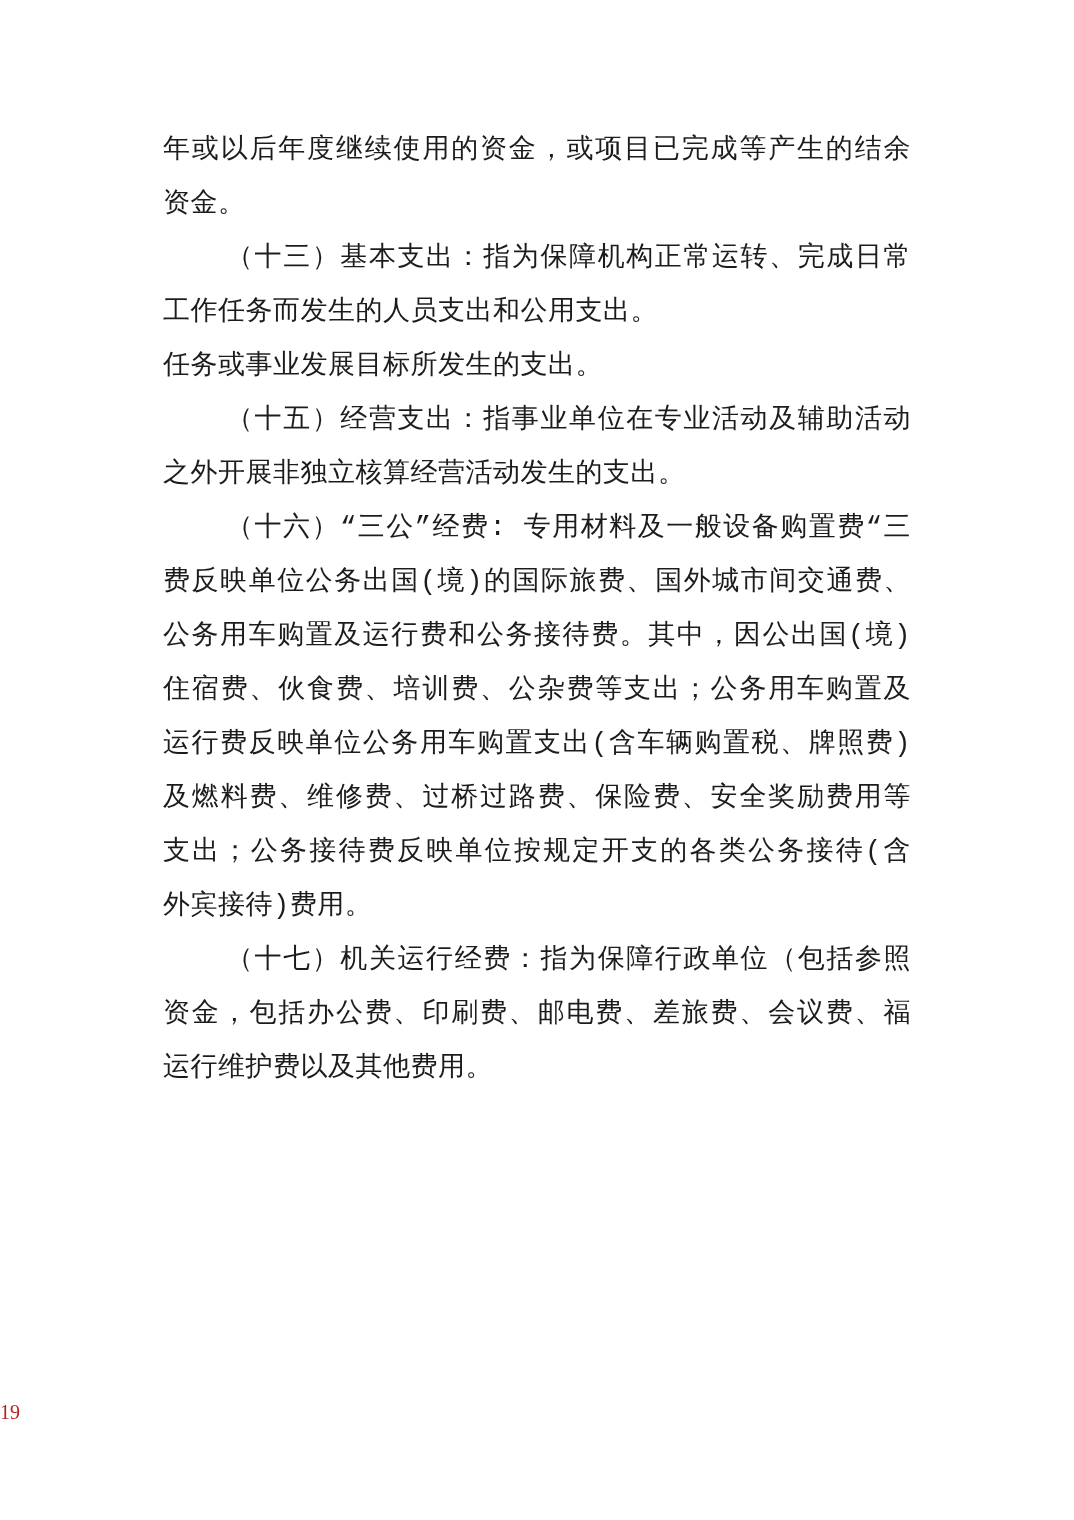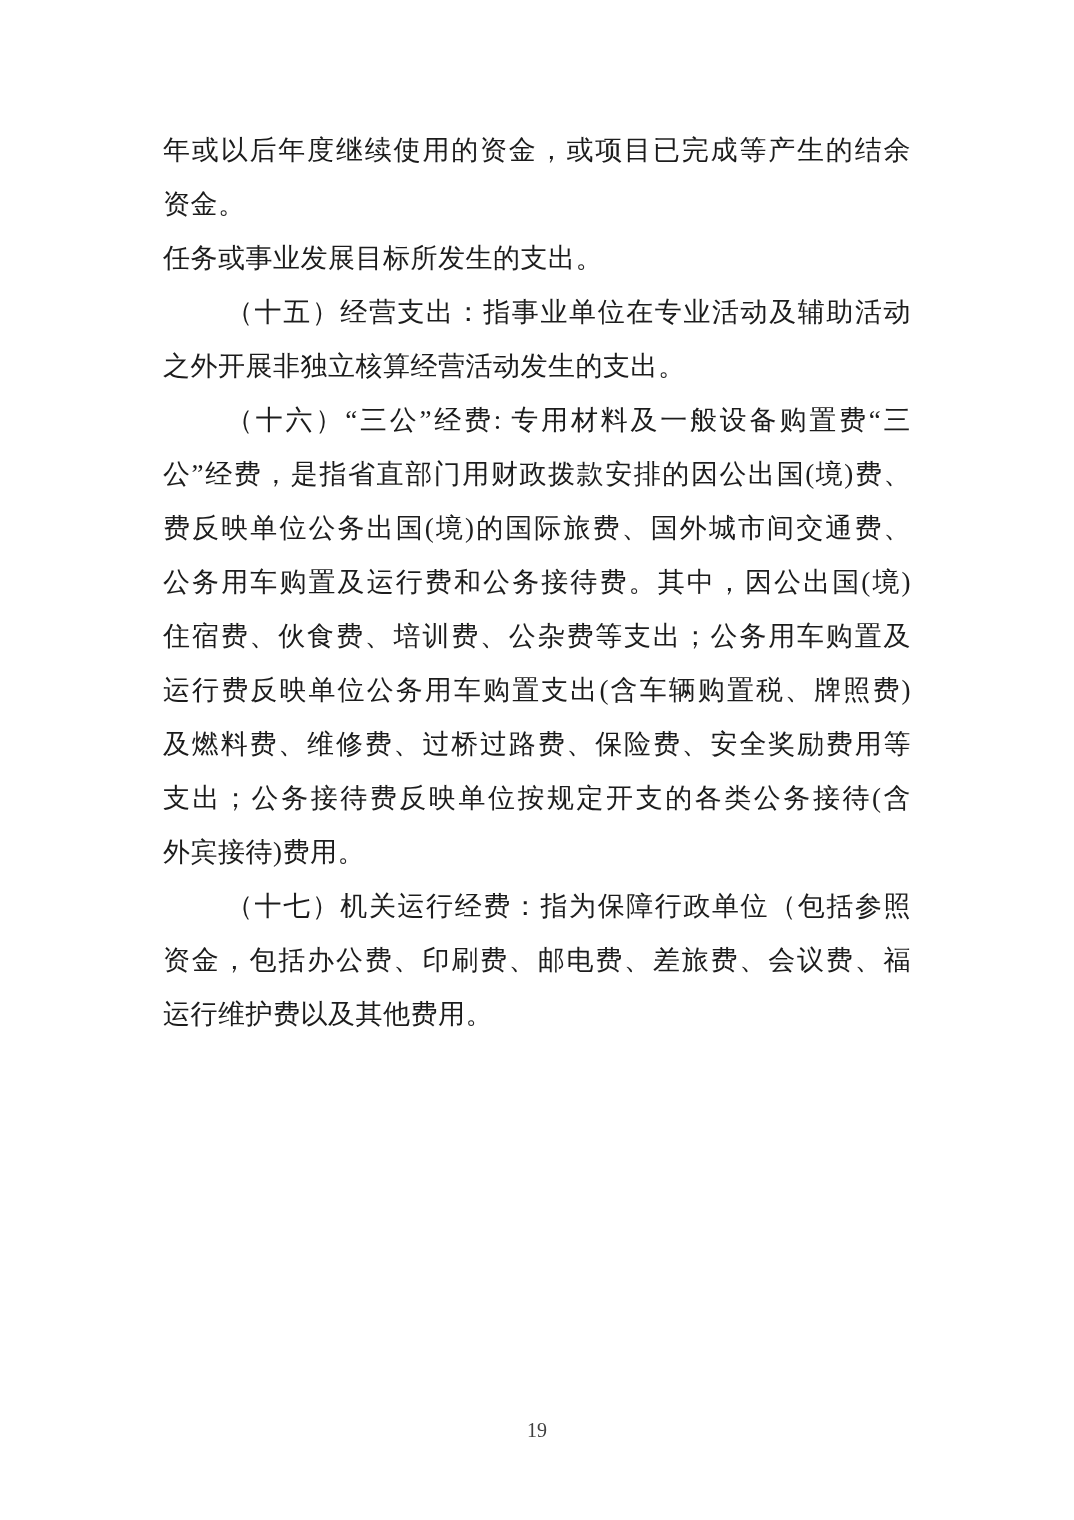--- a/index.html
+++ b/index.html
@@ -15,20 +15,21 @@
     background: #ffffff;
     font-family: "Liberation Serif", "DejaVu Serif", serif;
     color: #1c1c1c;
     overflow: hidden;
   }
   .content {
     position: absolute;
     left: 163px;
     top: 123px;
     width: 748px;
+    font-family: Liberation Mono, monospace;
   }
   .paragraph {
     margin: 0;
     padding: 0;
   }
   .line {
     font-size: 27px;
     line-height: 54px;
     height: 54px;
     overflow: hidden;
@@ -42,46 +43,47 @@
     text-align-last: left;
   }
   .line.indent {
     text-indent: 63px;
   }
   .footer {
     position: absolute;
     left: 0;
     top: 1398px;
     width: 100%;
-    text-align: center;
     font-size: 20px;
     line-height: 28px;
-    color: #404040;
-    margin-top: 18px;
+    color: #b91c1c;
   }
 </style>
 </head>
 <body>
 
 <div class="page">
   <div class="content">
       <div class="paragraph">
         <div class="line">年或以后年度继续使用的资金，或项目已完成等产生的结余</div>
         <div class="line last">资金。</div>
       </div>
       <div class="paragraph">
+        <div class="line indent">（十三）基本支出：指为保障机构正常运转、完成日常</div>
+        <div class="line last">工作任务而发生的人员支出和公用支出。</div>
+      </div>
+      <div class="paragraph">
         <div class="line last">任务或事业发展目标所发生的支出。</div>
       </div>
       <div class="paragraph">
         <div class="line indent">（十五）经营支出：指事业单位在专业活动及辅助活动</div>
         <div class="line last">之外开展非独立核算经营活动发生的支出。</div>
       </div>
       <div class="paragraph">
         <div class="line indent">（十六）“三公”经费: 专用材料及一般设备购置费“三</div>
-        <div class="line">公”经费，是指省直部门用财政拨款安排的因公出国(境)费、</div>
         <div class="line">费反映单位公务出国(境)的国际旅费、国外城市间交通费、</div>
         <div class="line">公务用车购置及运行费和公务接待费。其中，因公出国(境)</div>
         <div class="line">住宿费、伙食费、培训费、公杂费等支出；公务用车购置及</div>
         <div class="line">运行费反映单位公务用车购置支出(含车辆购置税、牌照费)</div>
         <div class="line">及燃料费、维修费、过桥过路费、保险费、安全奖励费用等</div>
         <div class="line">支出；公务接待费反映单位按规定开支的各类公务接待(含</div>
         <div class="line last">外宾接待)费用。</div>
       </div>
       <div class="paragraph">
         <div class="line indent">（十七）机关运行经费：指为保障行政单位（包括参照</div>

